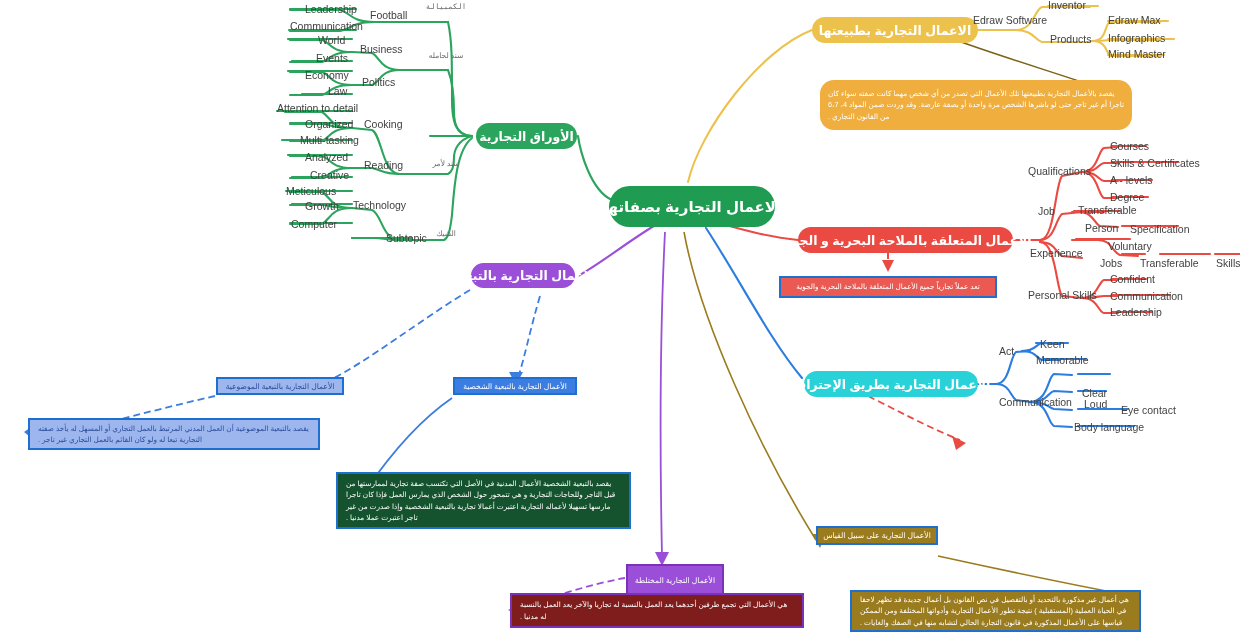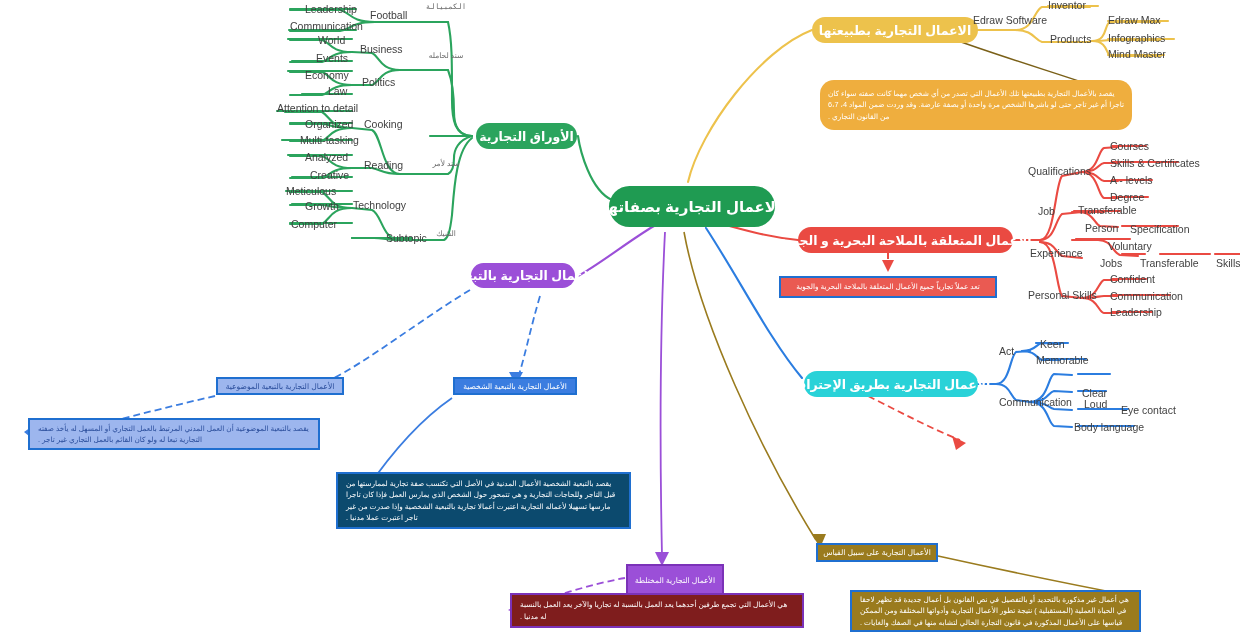--- a/index.html
+++ b/index.html
@@ -34,21 +34,21 @@
   
   .note{
     box-sizing:border-box;font-size:7.3px;line-height:1.55;
     text-align:left;padding:0 8px;white-space:normal;
     display:flex;align-items:center;justify-content:center;
   }
   .note.orange{background:#efae3e;color:#ffffff;border-radius:14px;}
   .note.redbox{background:#ea5a52;color:#ffffff;border:2px solid #1f6fd0;}
   .note.cyanbox{background:#29d2d8;color:#333333;border:2px solid #1f6fd0;}
   .note.olivebox{background:#9a7b1e;color:#ffffff;border:2px solid #1f6fd0;}
-  .note.bluebox{background:#0c4a6e;color:#ffffff;border:2px solid #1f6fd0;}
+  .note.bluebox{background:#14532d;color:#ffffff;border:2px solid #1f6fd0;}
   .note.bluelight{background:#9db6ee;color:#2a4d9b;border:2px solid #1f6fd0;}
   .note.purplebox{background:#7f1d1d;color:#ffffff;border:2px solid #7b32b8;}
 
   .tag{
     box-sizing:border-box;font-size:7.6px;text-align:left;
     display:flex;align-items:center;justify-content:center;padding:0 6px;
   }
   .tag.bluelight{background:#9db6ee;color:#2a4d9b;border:2px solid #1f6fd0;}
   .tag.bluemid{background:#3b7de0;color:#ffffff;border:2px solid #1f6fd0;}
   .tag.purplebox{background:#9b4fd8;color:#ffffff;border:2px solid #7b32b8;}
@@ -327,21 +327,21 @@
   <div class="node note redbox" style="left:779px;top:276px;width:218px;height:22px;">تعد عملاً تجارياً جميع الأعمال المتعلقة بالملاحة البحرية والجوية</div>
   <div class="leaf" style="left:999px;top:345px;">Act</div>
   <div class="leaf" style="left:999px;top:396px;">Communication</div>
   <div class="leaf" style="left:1040px;top:338px;">Keen</div>
   <div class="leaf" style="left:1036px;top:354px;">Memorable</div>
   <div class="leaf" style="left:1084px;top:370px;margin-top:28px;">Loud</div>
   <div class="leaf" style="left:1082px;top:387px;">Clear</div>
   <div class="leaf" style="left:1078px;top:404px;padding-left:43px;">Eye contact</div>
   <div class="leaf" style="left:1074px;top:421px;">Body language</div>
 
-  <div class="node tag olivebox" style="left:816px;top:543px;width:122px;height:19px;">الأعمال التجارية على سبيل القياس</div>
+  <div class="node tag olivebox" style="left:816px;top:526px;width:122px;height:19px;">الأعمال التجارية على سبيل القياس</div>
   <div class="node note olivebox" style="left:850px;top:590px;width:291px;height:42px;">هي أعمال غير مذكورة بالتحديد أو بالتفصيل في نص القانون بل أعمال جديدة قد تظهر لاحقا في الحياة العملية (المستقبلية ) نتيجة تطور الأعمال التجارية وأدواتها المختلفة ومن الممكن قياسها على الأعمال المذكورة في قانون التجارة الحالي لتشابه منها في الصفك والغايات .</div>
 
   <div class="node pill purple" style="left:471px;top:263px;width:104px;height:25px;">لأعمال التجارية بالتبعية</div>
 
   <div class="node tag bluelight" style="left:216px;top:377px;width:128px;height:18px;">الأعمال التجارية بالتبعية الموضوعية</div>
   <div class="node note bluelight" style="left:28px;top:418px;width:292px;height:32px;">يقصد بالتبعية الموضوعية أن العمل المدني المرتبط بالعمل التجاري أو المسهل له يأخذ صفته التجارية تبعا له ولو كان القائم بالعمل التجاري غير تاجر .</div>
 
   <div class="node tag bluemid" style="left:453px;top:377px;width:124px;height:18px;">الأعمال التجارية بالتبعية الشخصية</div>
   <div class="node note bluebox" style="left:336px;top:472px;width:295px;height:57px;">يقصد بالتبعية الشخصية الأعمال المدنية في الأصل التي تكتسب صفة تجارية لممارستها من قبل التاجر وللحاجات التجارية و هي تتمحور حول الشخص الذي يمارس العمل فإذا كان تاجرا مارسها تسهيلا لأعماله التجارية اعتبرت أعمالا تجارية بالتبعية الشخصية وإذا صدرت من غير تاجر اعتبرت عملا مدنيا .</div>
 

